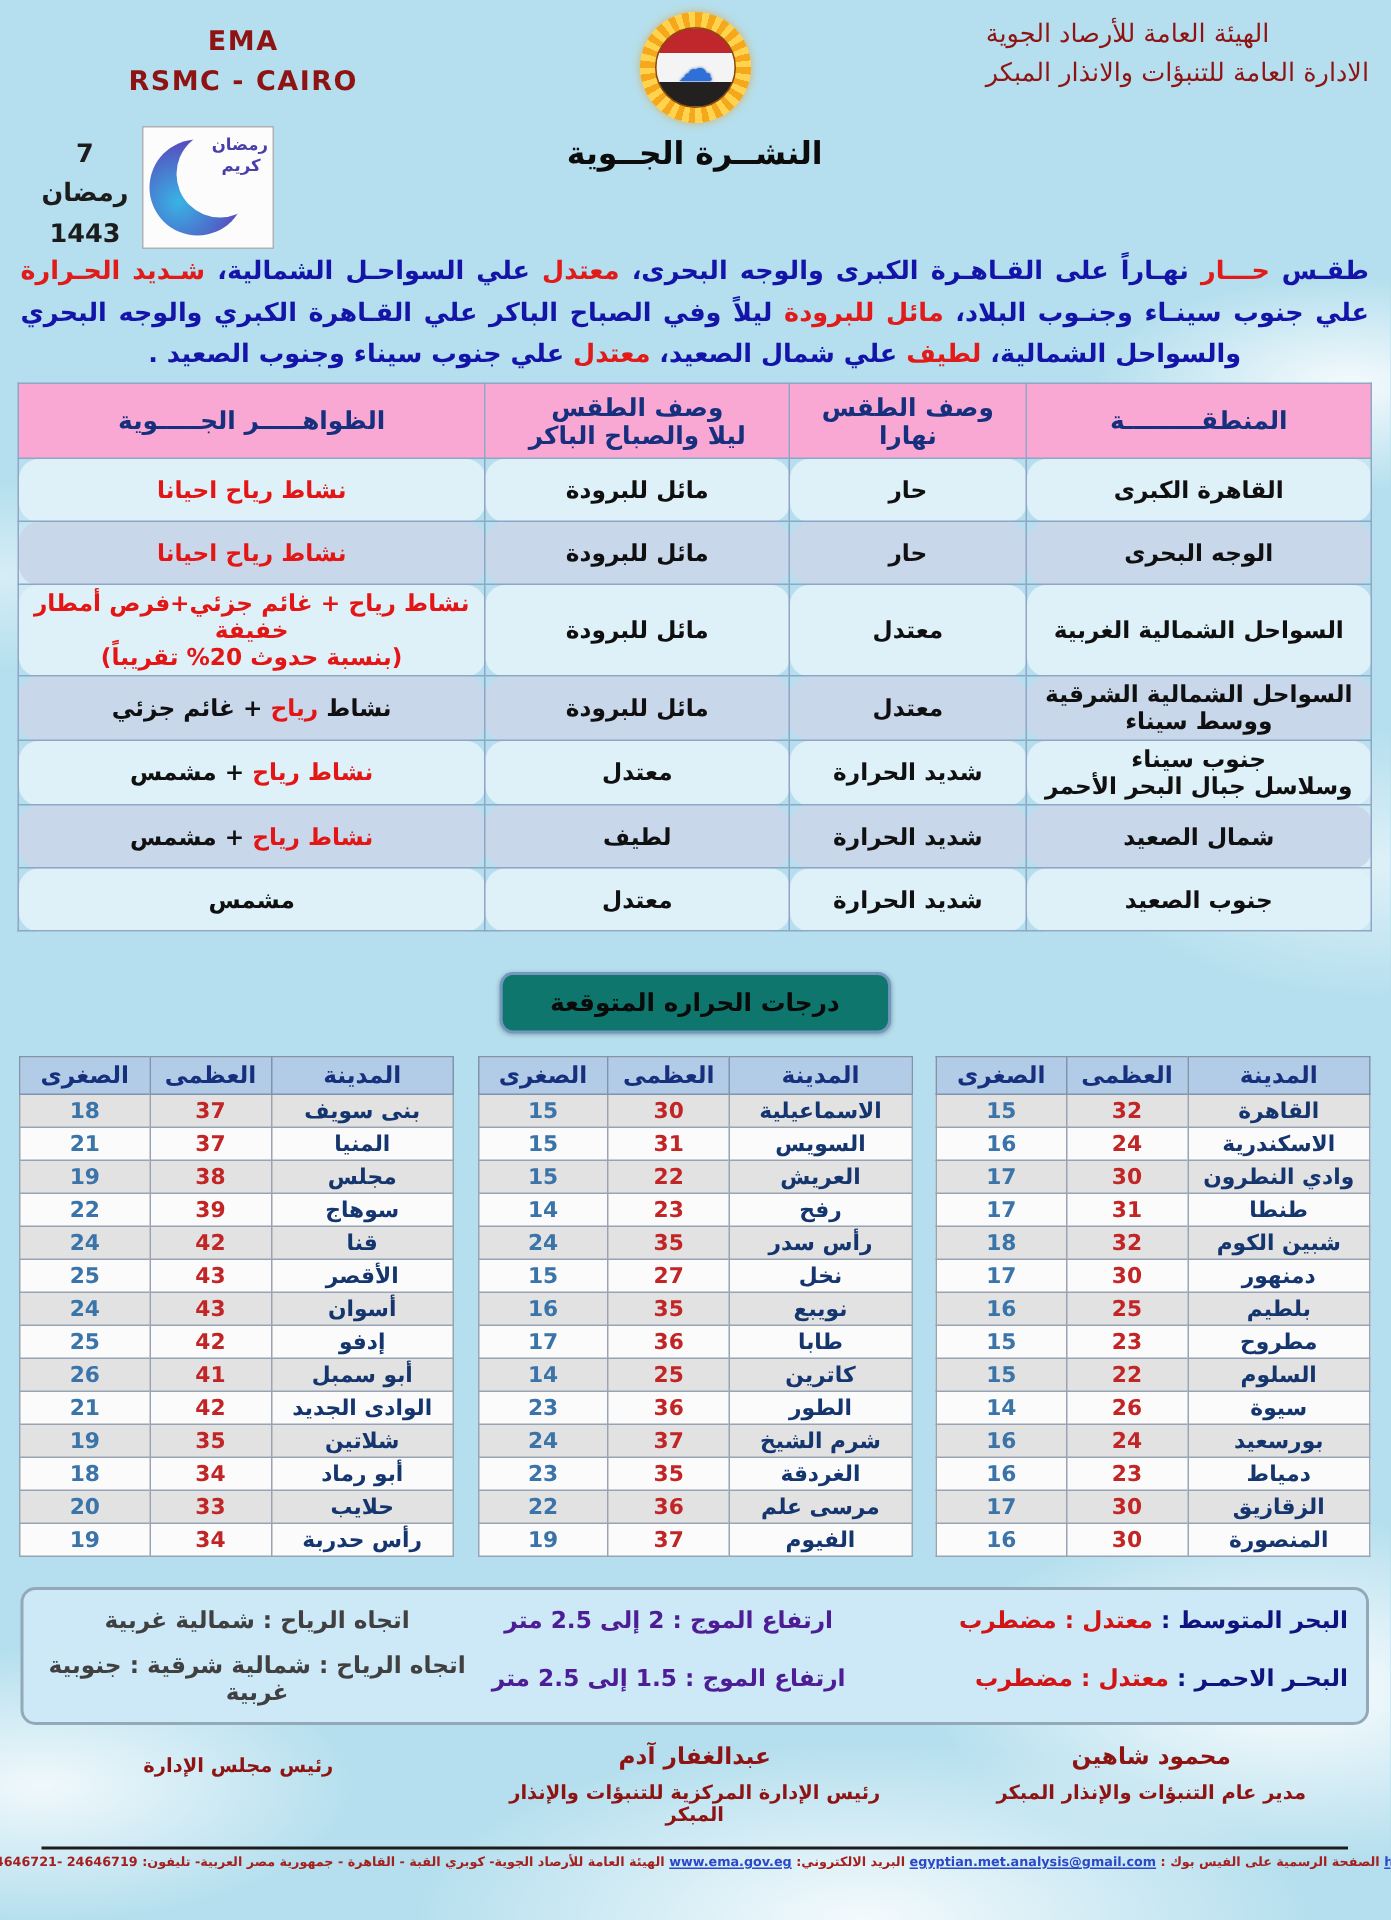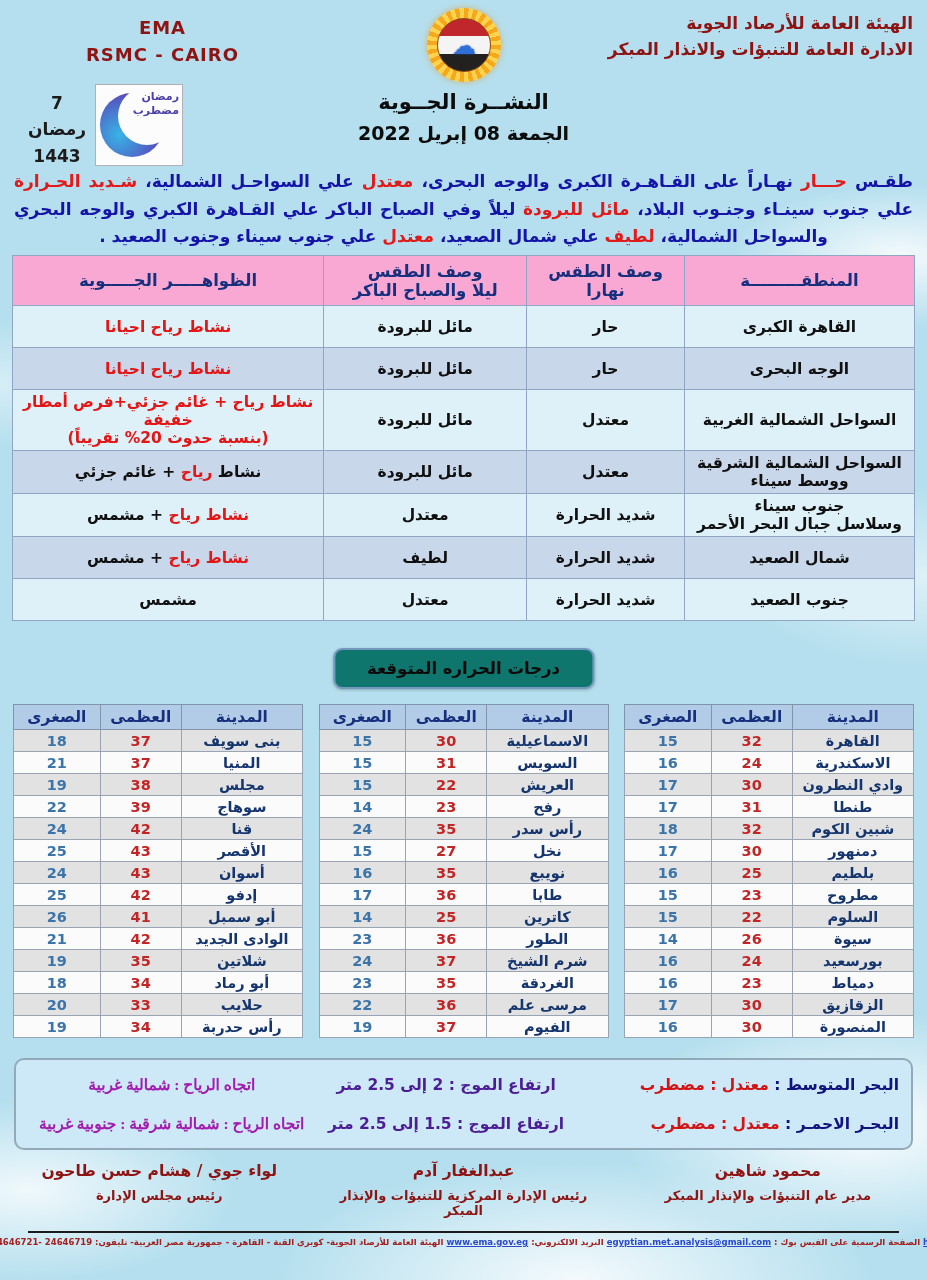--- a/index.html
+++ b/index.html
@@ -14,22 +14,22 @@
       radial-gradient(ellipse 300px 140px at 100% 45%, rgba(255,255,255,.55), rgba(255,255,255,0) 65%),
       radial-gradient(ellipse 360px 170px at 93% 88%, rgba(255,255,255,.95), rgba(255,255,255,0) 68%),
       radial-gradient(ellipse 430px 170px at 62% 100%, rgba(255,255,255,.85), rgba(255,255,255,0) 70%),
       radial-gradient(ellipse 300px 130px at 3% 93%, rgba(255,255,255,.8), rgba(255,255,255,0) 70%),
       radial-gradient(ellipse 240px 90px at 0% 30%, rgba(255,255,255,.45), rgba(255,255,255,0) 70%);
     overflow: hidden;
   }
   .page { position:relative; width:927px; height:1280px; }
 
   
-  .org-right { position:absolute; top:10px; right:14px; text-align:right;
-    color:#8e1414; font-weight:bold; font-size:17px; line-height:1.55; }
+  .org-right { position:absolute; top:10px; right:14px; text-align:left;
+    color:#8e1414; font-weight:normal; font-size:17px; line-height:1.55; }
   .ema-left { position:absolute; top:14px; left:86px; text-align:center;
     color:#8e1414; font-weight:bold; font-size:18px; line-height:1.5; letter-spacing:1px; }
 
   .logo { position:absolute; top:8px; left:427px; width:74px; height:74px; border-radius:50%;
     background: repeating-conic-gradient(#f6a81c 0deg 7.5deg, #ffd34d 7.5deg 15deg);
     display:flex; align-items:center; justify-content:center;
     box-shadow: 0 0 6px rgba(230,150,20,.6); }
   .logo-inner { width:54px; height:54px; border-radius:50%; overflow:hidden;
     background: linear-gradient(to bottom, #c0272d 0 32%, #f4f4f4 32% 68%, #23211f 68% 100%);
     border:1px solid #8a4a10; display:flex; align-items:center; justify-content:center; }
@@ -62,21 +62,21 @@
   .forecast { position:absolute; top:255px; right:12px; left:12px;
     border-collapse:collapse; table-layout:fixed; width:903px; }
   .forecast th, .forecast td { border:1px solid #8fa6c4; text-align:center;
     vertical-align:middle; white-space:pre-line; }
   .forecast th { background:#f9a8d4; color:#16307e; font-size:16.5px; font-weight:bold;
     height:50px; padding:3px 6px; }
   .forecast th:nth-child(1){ width:25.5%; }
   .forecast th:nth-child(2){ width:17.5%; }
   .forecast th:nth-child(3){ width:22.5%; }
   .forecast th:nth-child(4){ width:34.5%; }
-  .forecast td { font-size:15.5px; font-weight:bold; color:#101010; height:42px; padding:3px 6px; }
+  .forecast td { font-size:15.5px; font-weight:bold; color:#101010; height:42px; padding:3px 6px;border-radius:13px; }
   .forecast tr.odd  td { background:#def0f8; }
   .forecast tr.even td { background:#c9d7eb; }
   .seg-red  { color:#e31515; }
   .seg-dark { color:#101010; }
 
   
   .temps-button { position:absolute; top:648px; left:50%; transform:translateX(-50%);
     background:#0f766e; border:2px solid #7398c0; border-radius:9px;
     padding:9px 32px; font-size:16.5px; font-weight:bold; color:#0a0a0a;
     box-shadow:0 1px 3px rgba(0,0,0,.25); white-space:nowrap; cursor:default; }
@@ -100,21 +100,21 @@
 
   
   .sea-box { position:absolute; top:1058px; right:14px; left:14px; height:92px;
     background:#cde9f7; border:2px solid #93a9b9; border-radius:10px;
     display:flex; flex-direction:column; justify-content:space-around; padding:5px 12px; }
   .sea-row { display:flex; direction:rtl; align-items:center;
     font-weight:bold; font-size:15.5px; }
   .sea-label { width:37%; color:#10127e; }
   .sea-state { color:#d21414; }
   .sea-wave  { width:30%; text-align:center; color:#4c1d95; }
-  .sea-wind  { width:33%; text-align:center; color:#a21caf;font-family:Liberation Serif, serif; }
+  .sea-wind  { width:33%; text-align:center; color:#404040; }
 
   
   .signatures { position:absolute; top:1162px; right:16px; left:16px;
     display:flex; direction:rtl; justify-content:space-between; }
   .sig-block { width:32%; text-align:center; color:#8e1414; font-weight:bold; }
   .sig-name  { font-size:15.5px; }
   .sig-title { font-size:13px; margin-top:8px; }
 
   
   .rule { position:absolute; top:1231px; left:28px; right:28px; border-top:2.5px solid #1c1c1c; }
@@ -139,32 +139,31 @@
   </div>
 
   <div class="logo">
     <div class="logo-inner">
       <span class="logo-cloud">☁</span>
     </div>
   </div>
 
   <div class="title-block">
     <div class="title">النشــرة الجــوية</div>
-    <div class="date">الجمعة 08 إبريل 2022</div>
   </div>
 
   <div class="hijri">
     <div>7</div>
     <div>رمضان</div>
     <div>1443</div>
   </div>
 
   <div class="ramadan">
     <div class="crescent"></div>
-    <div class="ramadan-text">رمضان مضطرب</div>
+    <div class="ramadan-text">رمضان كريم</div>
   </div>
 
   <p class="summary" id="summary"><span class="sum-blue">طقـس </span><span class="sum-red">حـــار</span><span class="sum-blue"> نهـاراً على القـاهـرة الكبرى والوجه البحرى، </span><span class="sum-red">معتدل</span><span class="sum-blue"> علي السواحـل الشمالية، </span><span class="sum-red">شـديد الحـرارة</span><span class="sum-blue"> علي جنوب سينـاء وجنـوب البلاد، </span><span class="sum-red">مائل للبرودة</span><span class="sum-blue"> ليلاً وفي الصباح الباكر علي القـاهرة الكبري والوجه البحري والسواحل الشمالية، </span><span class="sum-red">لطيف</span><span class="sum-blue"> علي شمال الصعيد، </span><span class="sum-red">معتدل</span><span class="sum-blue"> علي جنوب سيناء وجنوب الصعيد .</span></p>
 
   <table class="forecast">
     <thead id="forecast-head">
         <tr>
           <th>المنطقـــــــــة</th>
           <th>وصف الطقس
 نهارا</th>
@@ -486,21 +485,20 @@
   <div class="signatures" id="signatures">
       <div class="sig-block">
         <div class="sig-name">محمود شاهين</div>
         <div class="sig-title">مدير عام التنبؤات والإنذار المبكر</div>
       </div>
       <div class="sig-block">
         <div class="sig-name">عبدالغفار آدم</div>
         <div class="sig-title">رئيس الإدارة المركزية للتنبؤات والإنذار المبكر</div>
       </div>
       <div class="sig-block">
-        <div class="sig-name">لواء جوي / هشام حسن طاحون</div>
         <div class="sig-title">رئيس مجلس الإدارة</div>
       </div>
     </div>
 
   <div class="rule"></div>
   <div class="fineprint" id="fineprint">
       <span class="fp-link">http://m.facebook.com/ema.gov.eg</span>
       <span class="fp-text">الصفحة الرسمية على الفيس بوك :</span>
       <span class="fp-link">egyptian.met.analysis@gmail.com</span>
       <span class="fp-text">البريد الالكتروني:</span>

